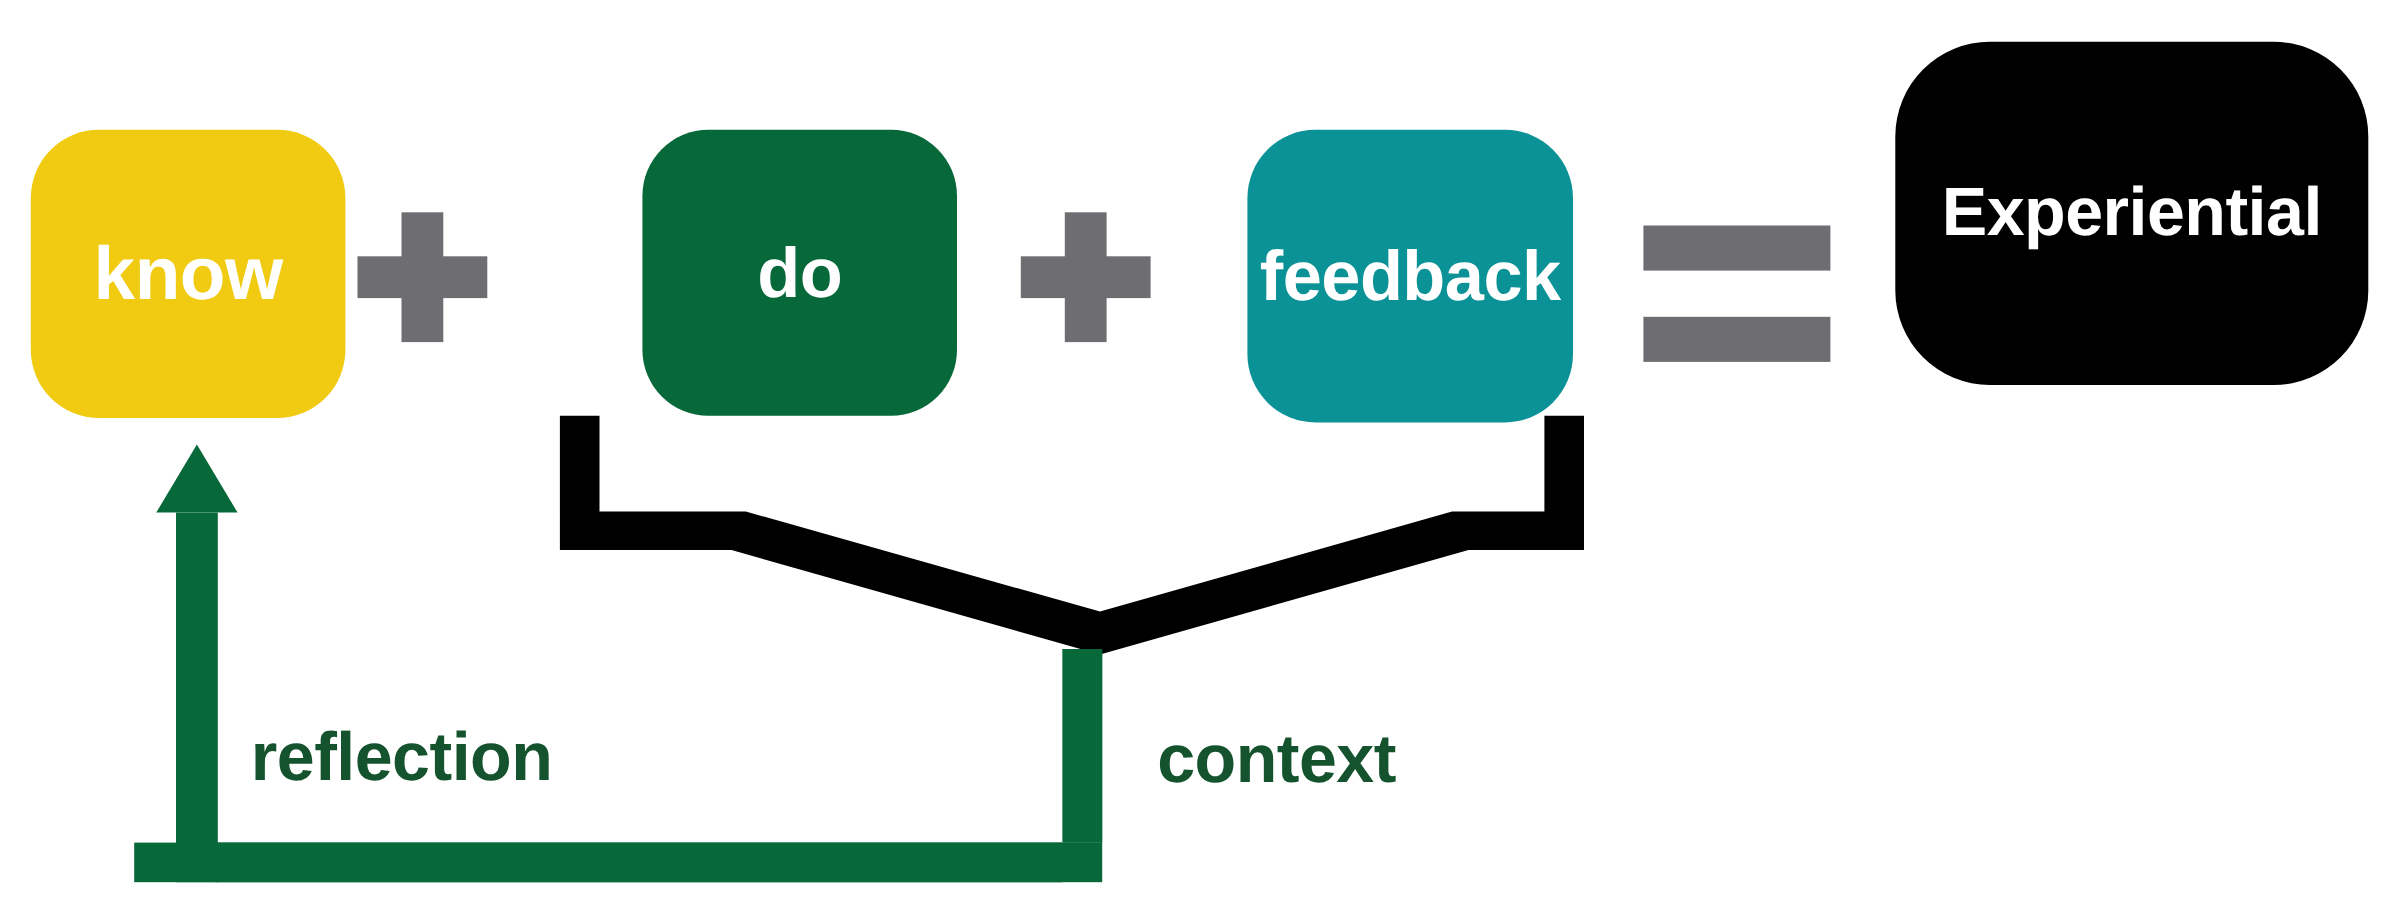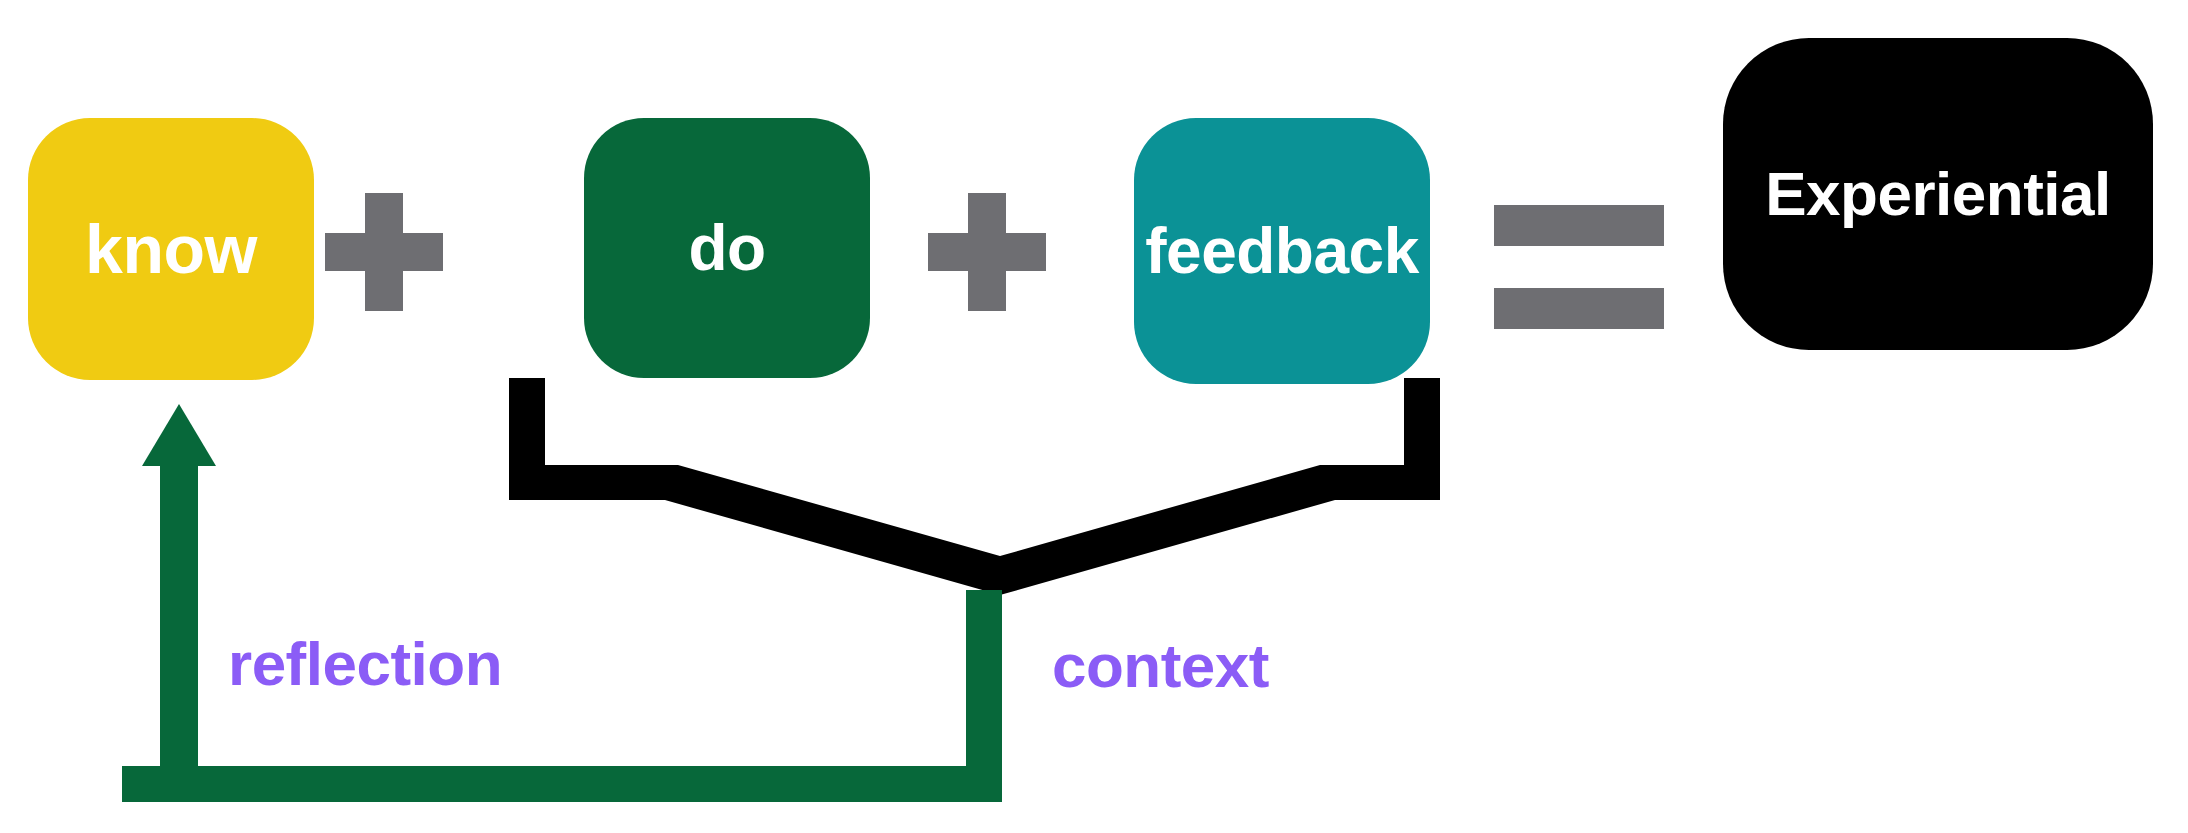--- a/index.html
+++ b/index.html
@@ -120,24 +120,25 @@
     top: 0;
     width: 2188px;
     height: 833px;
     pointer-events: none;
   }
 
   .edge-label {
     position: absolute;
     font-weight: bold;
     font-size: 62px;
-    color: #8b5cf6;
+    color: #14532d;
     letter-spacing: -0.5px;
     white-space: nowrap;
     user-select: none;
+    margin-top: 25px;
   }
   .label-reflection { left: 228px; top: 628px; }
   .label-feedback   { left: 1052px; top: 630px; }
 </style>
 </head>
 <body>
 
 <div id="stage">
 
   <svg id="connectors" viewBox="0 0 2188 833" xmlns="http://www.w3.org/2000/svg">

